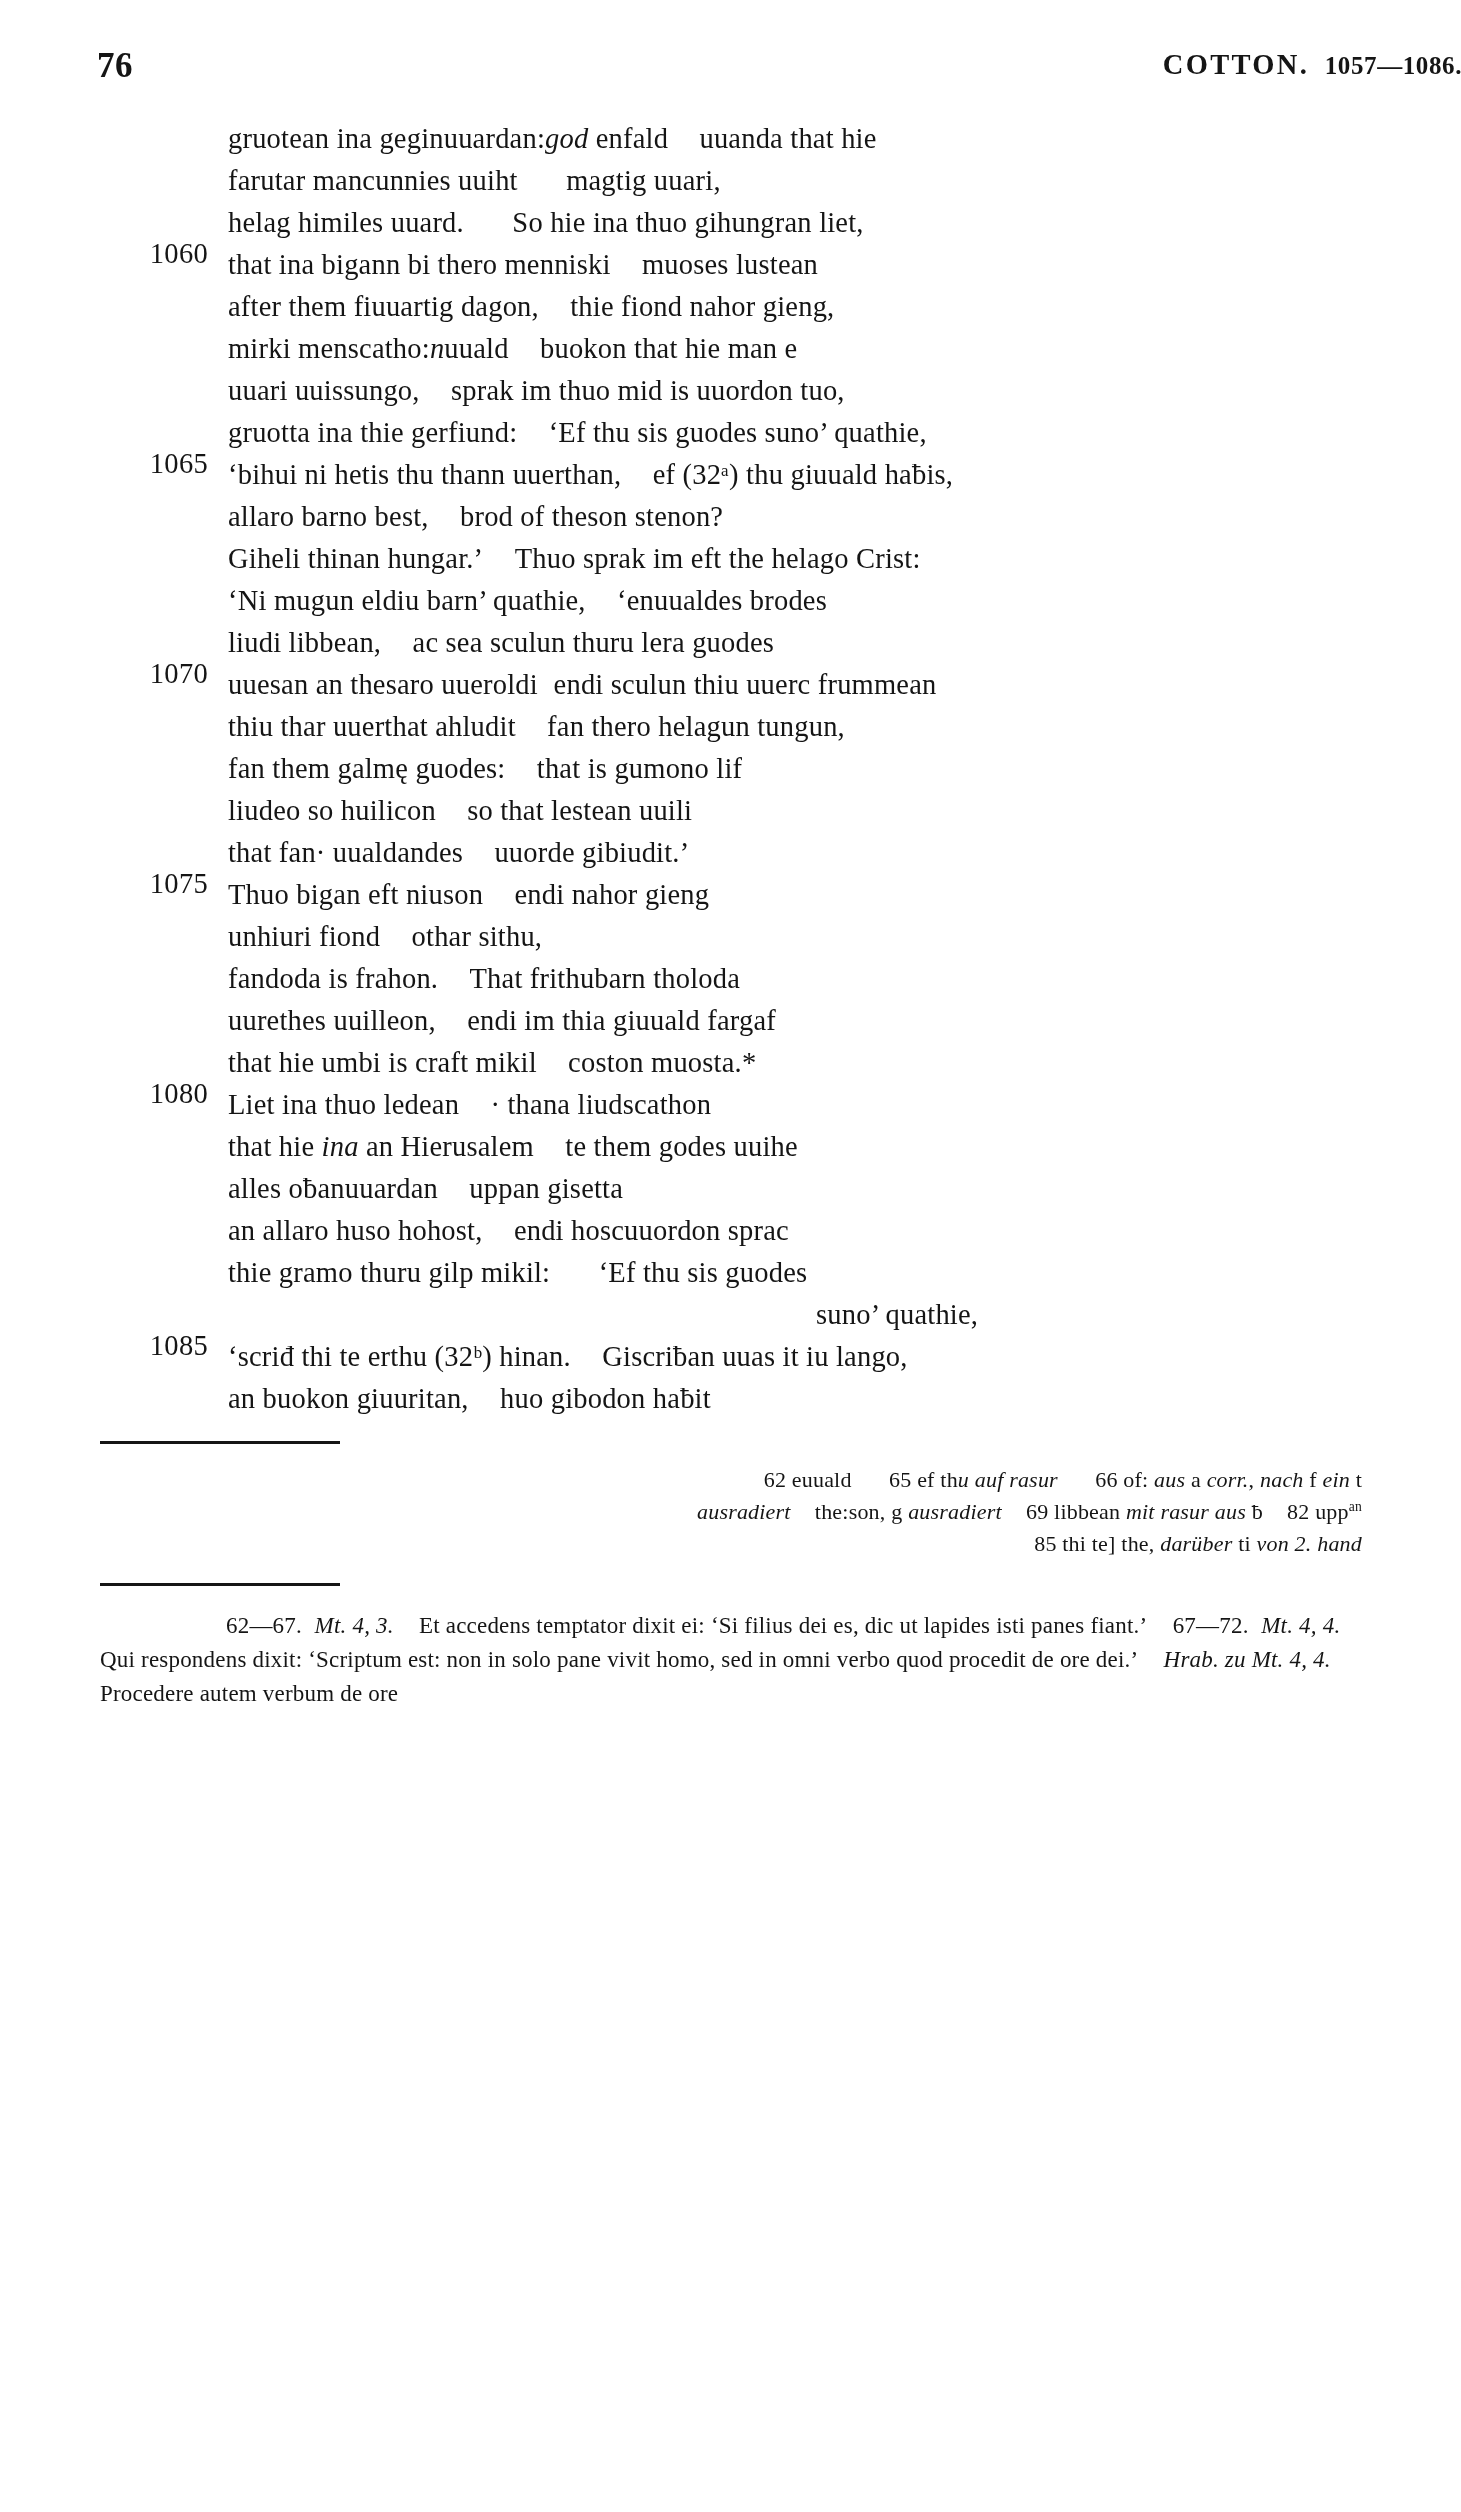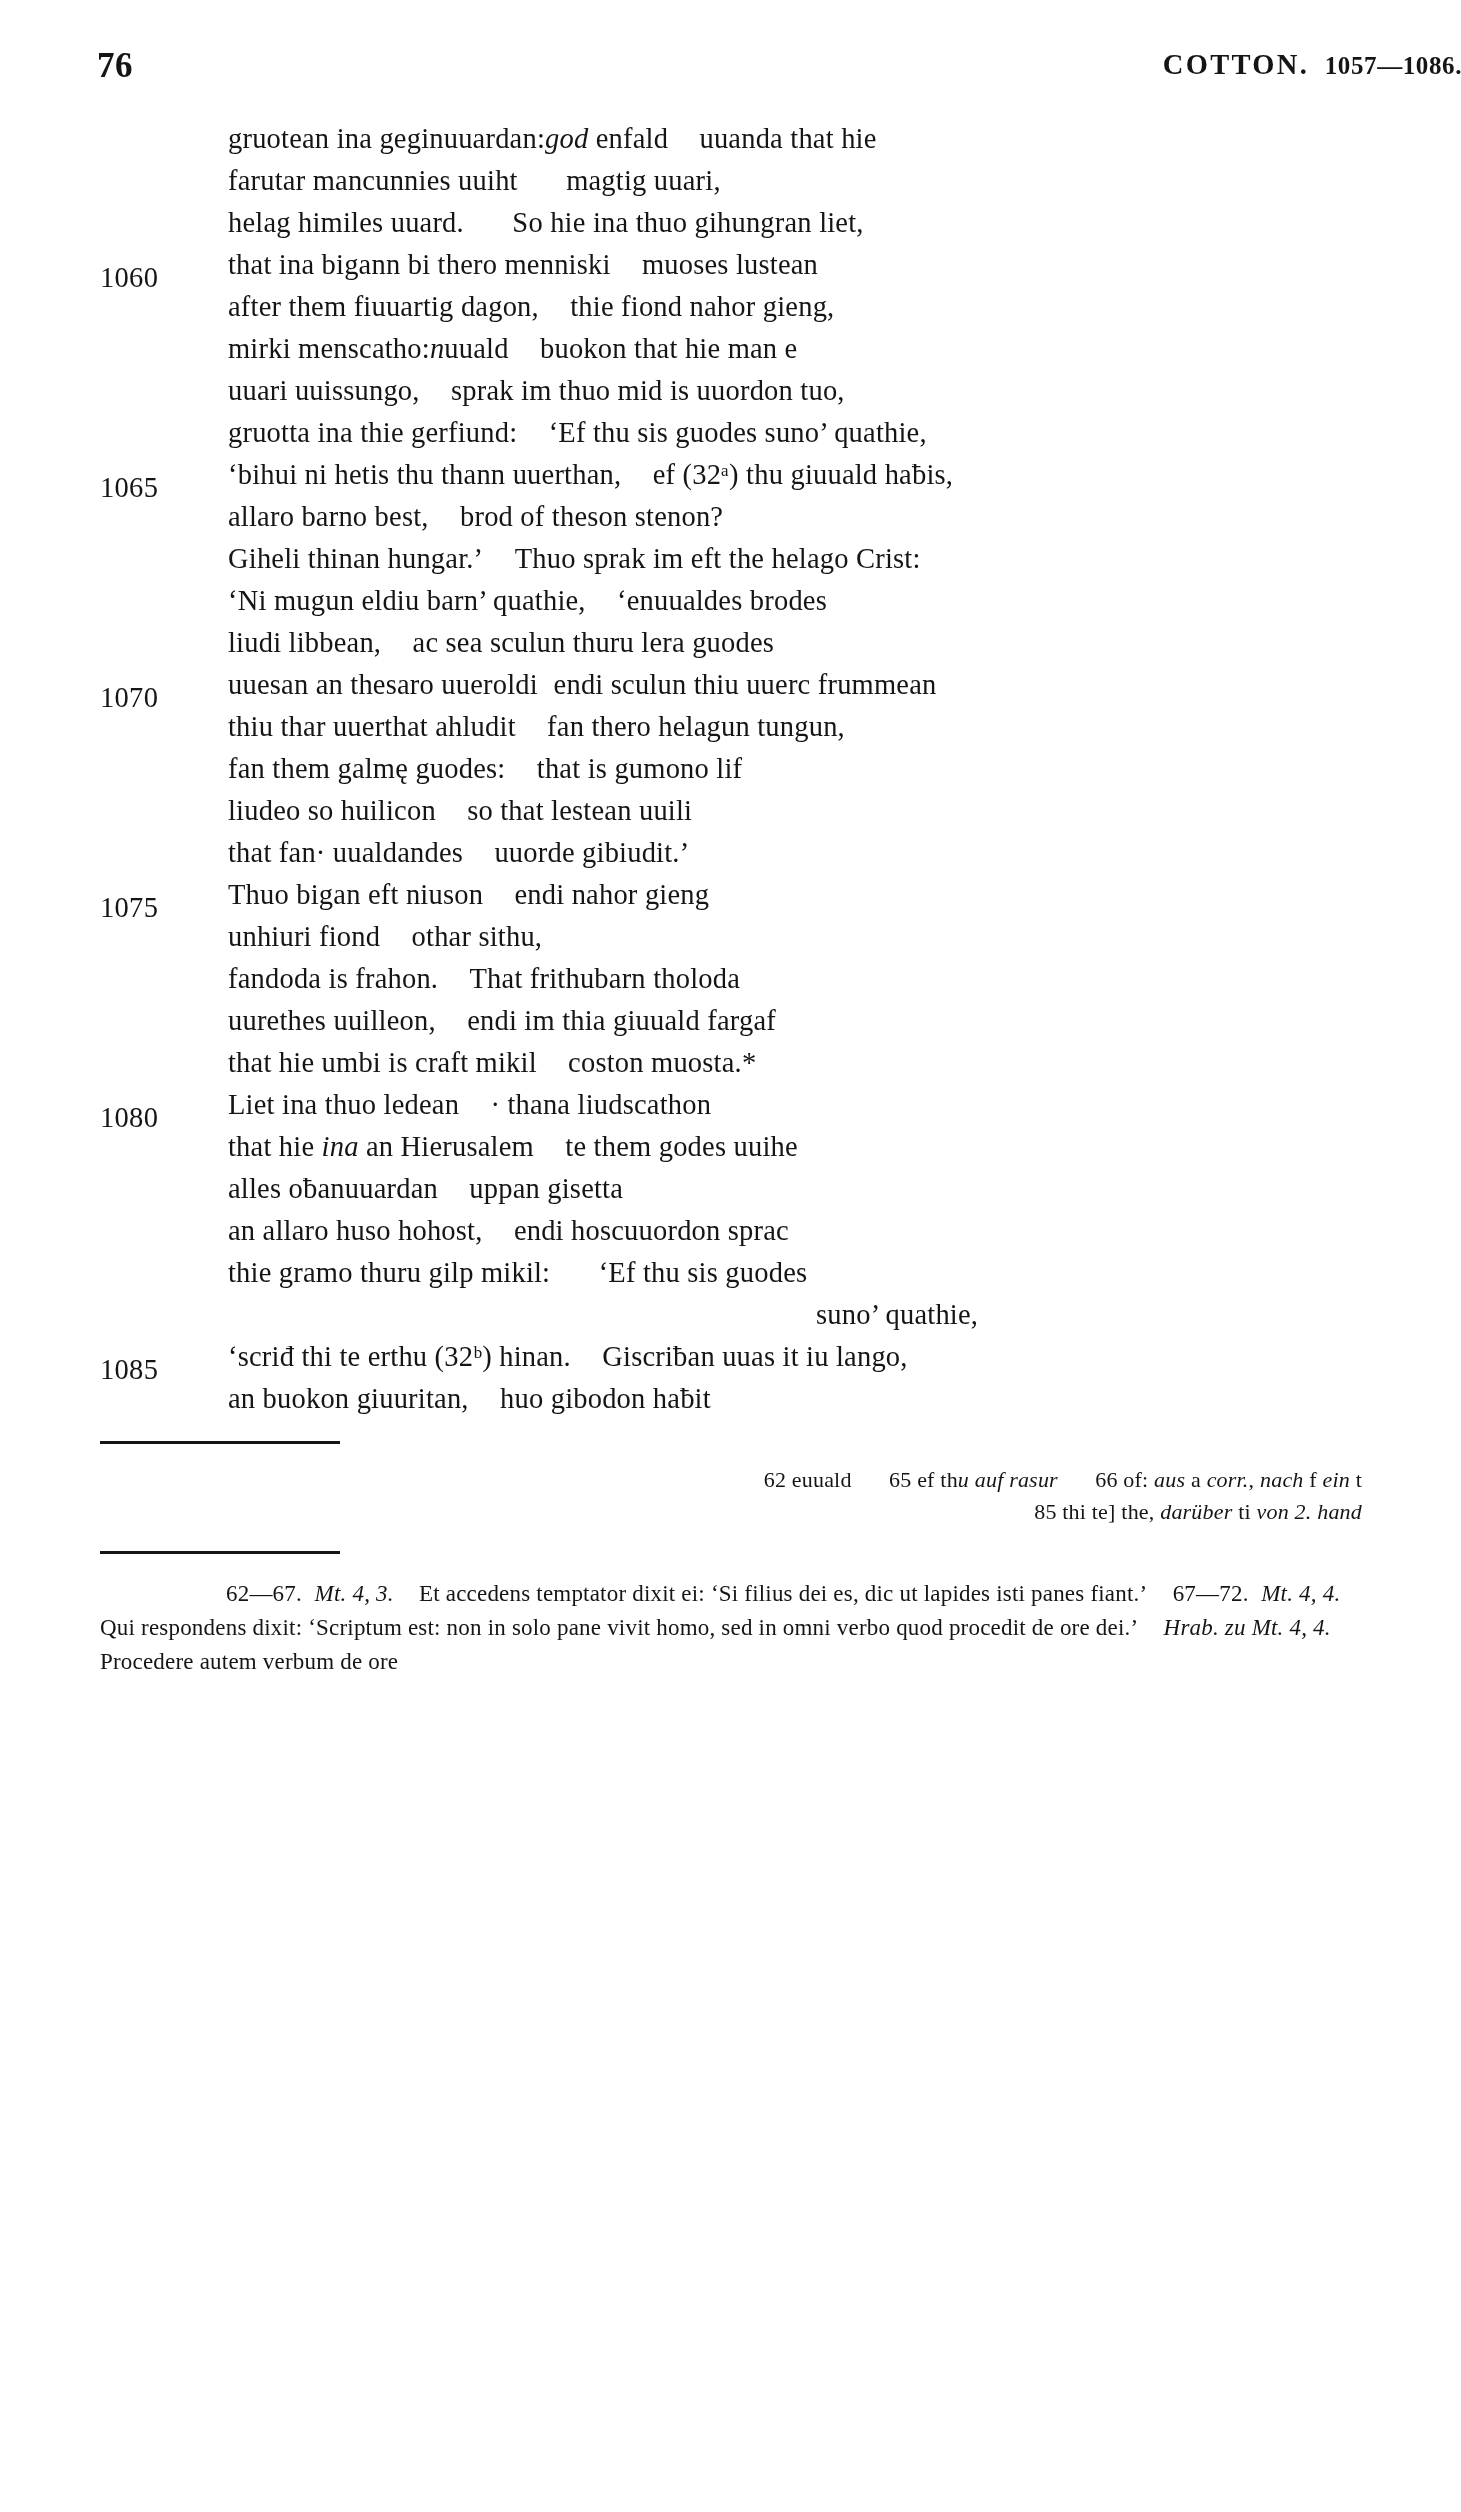--- a/index.html
+++ b/index.html
@@ -59,24 +59,23 @@
   .vline {
     position: relative;
     height: 42px;
     white-space: nowrap;
   }
   .vnum {
     position: absolute;
     left: 100px;
     top: 0;
     width: 108px;
-    text-align: left;
+    text-align: right;
     font-size: 28.5px;
     letter-spacing: 0.3px;
-    margin-top: 24px;
   }
   .vtext {
     position: absolute;
     left: 228px;
     top: 11px;
     letter-spacing: 0.2px;
   }
   .vtext.indent-deep { left: 816px; }
   .it { font-style: italic; }
   .gap-s { display: inline-block; width: 0.55em; }
@@ -250,20 +249,23 @@
       </div>
     </div>
 
   <div class="rule r1"></div>
 
   <div class="apparatus">
     <div class="firstline">
       <span>62 euuald</span><span class="gap-l"></span><span>65 ef th</span><span class="it">u auf rasur</span><span class="gap-l"></span><span>66 of: </span><span class="it">aus</span><span> a </span><span class="it">corr.</span><span>, </span><span class="it">nach</span><span> f </span><span class="it">ein</span><span> t</span>
     </div>
     <div>
+      <span class="it">ausradiert</span><span class="gap-m"></span><span>the:son, g </span><span class="it">ausradiert</span><span class="gap-m"></span><span>69 libbean </span><span class="it">mit rasur aus</span><span> ƀ</span><span class="gap-m"></span><span>82 upp</span><sup class="apx">an</sup>
+    </div>
+    <div>
       <span>85 thi te] the, </span><span class="it">darüber</span><span> ti </span><span class="it">von 2. hand</span>
     </div>
   </div>
 
   <div class="rule r2"></div>
 
   <div class="sources">
     <span class="firstline" style="display:inline-block;margin-left:63px;">62—67.</span><span class="gap-s"></span><span class="it">Mt. 4, 3.</span><span class="gap-m"></span><span>Et accedens temptator dixit ei: ‘Si filius dei es, dic ut lapides isti panes fiant.’</span><span class="gap-m"></span><span>67—72.</span><span class="gap-s"></span><span class="it">Mt. 4, 4.</span><span class="gap-s"></span><span>Qui respondens dixit: ‘Scriptum est: non in solo pane vivit homo, sed in omni verbo quod procedit de ore dei.’</span><span class="gap-m"></span><span class="it">Hrab. zu Mt. 4, 4.</span><span class="gap-m"></span><span>Procedere autem verbum de ore</span>
   </div>
 

